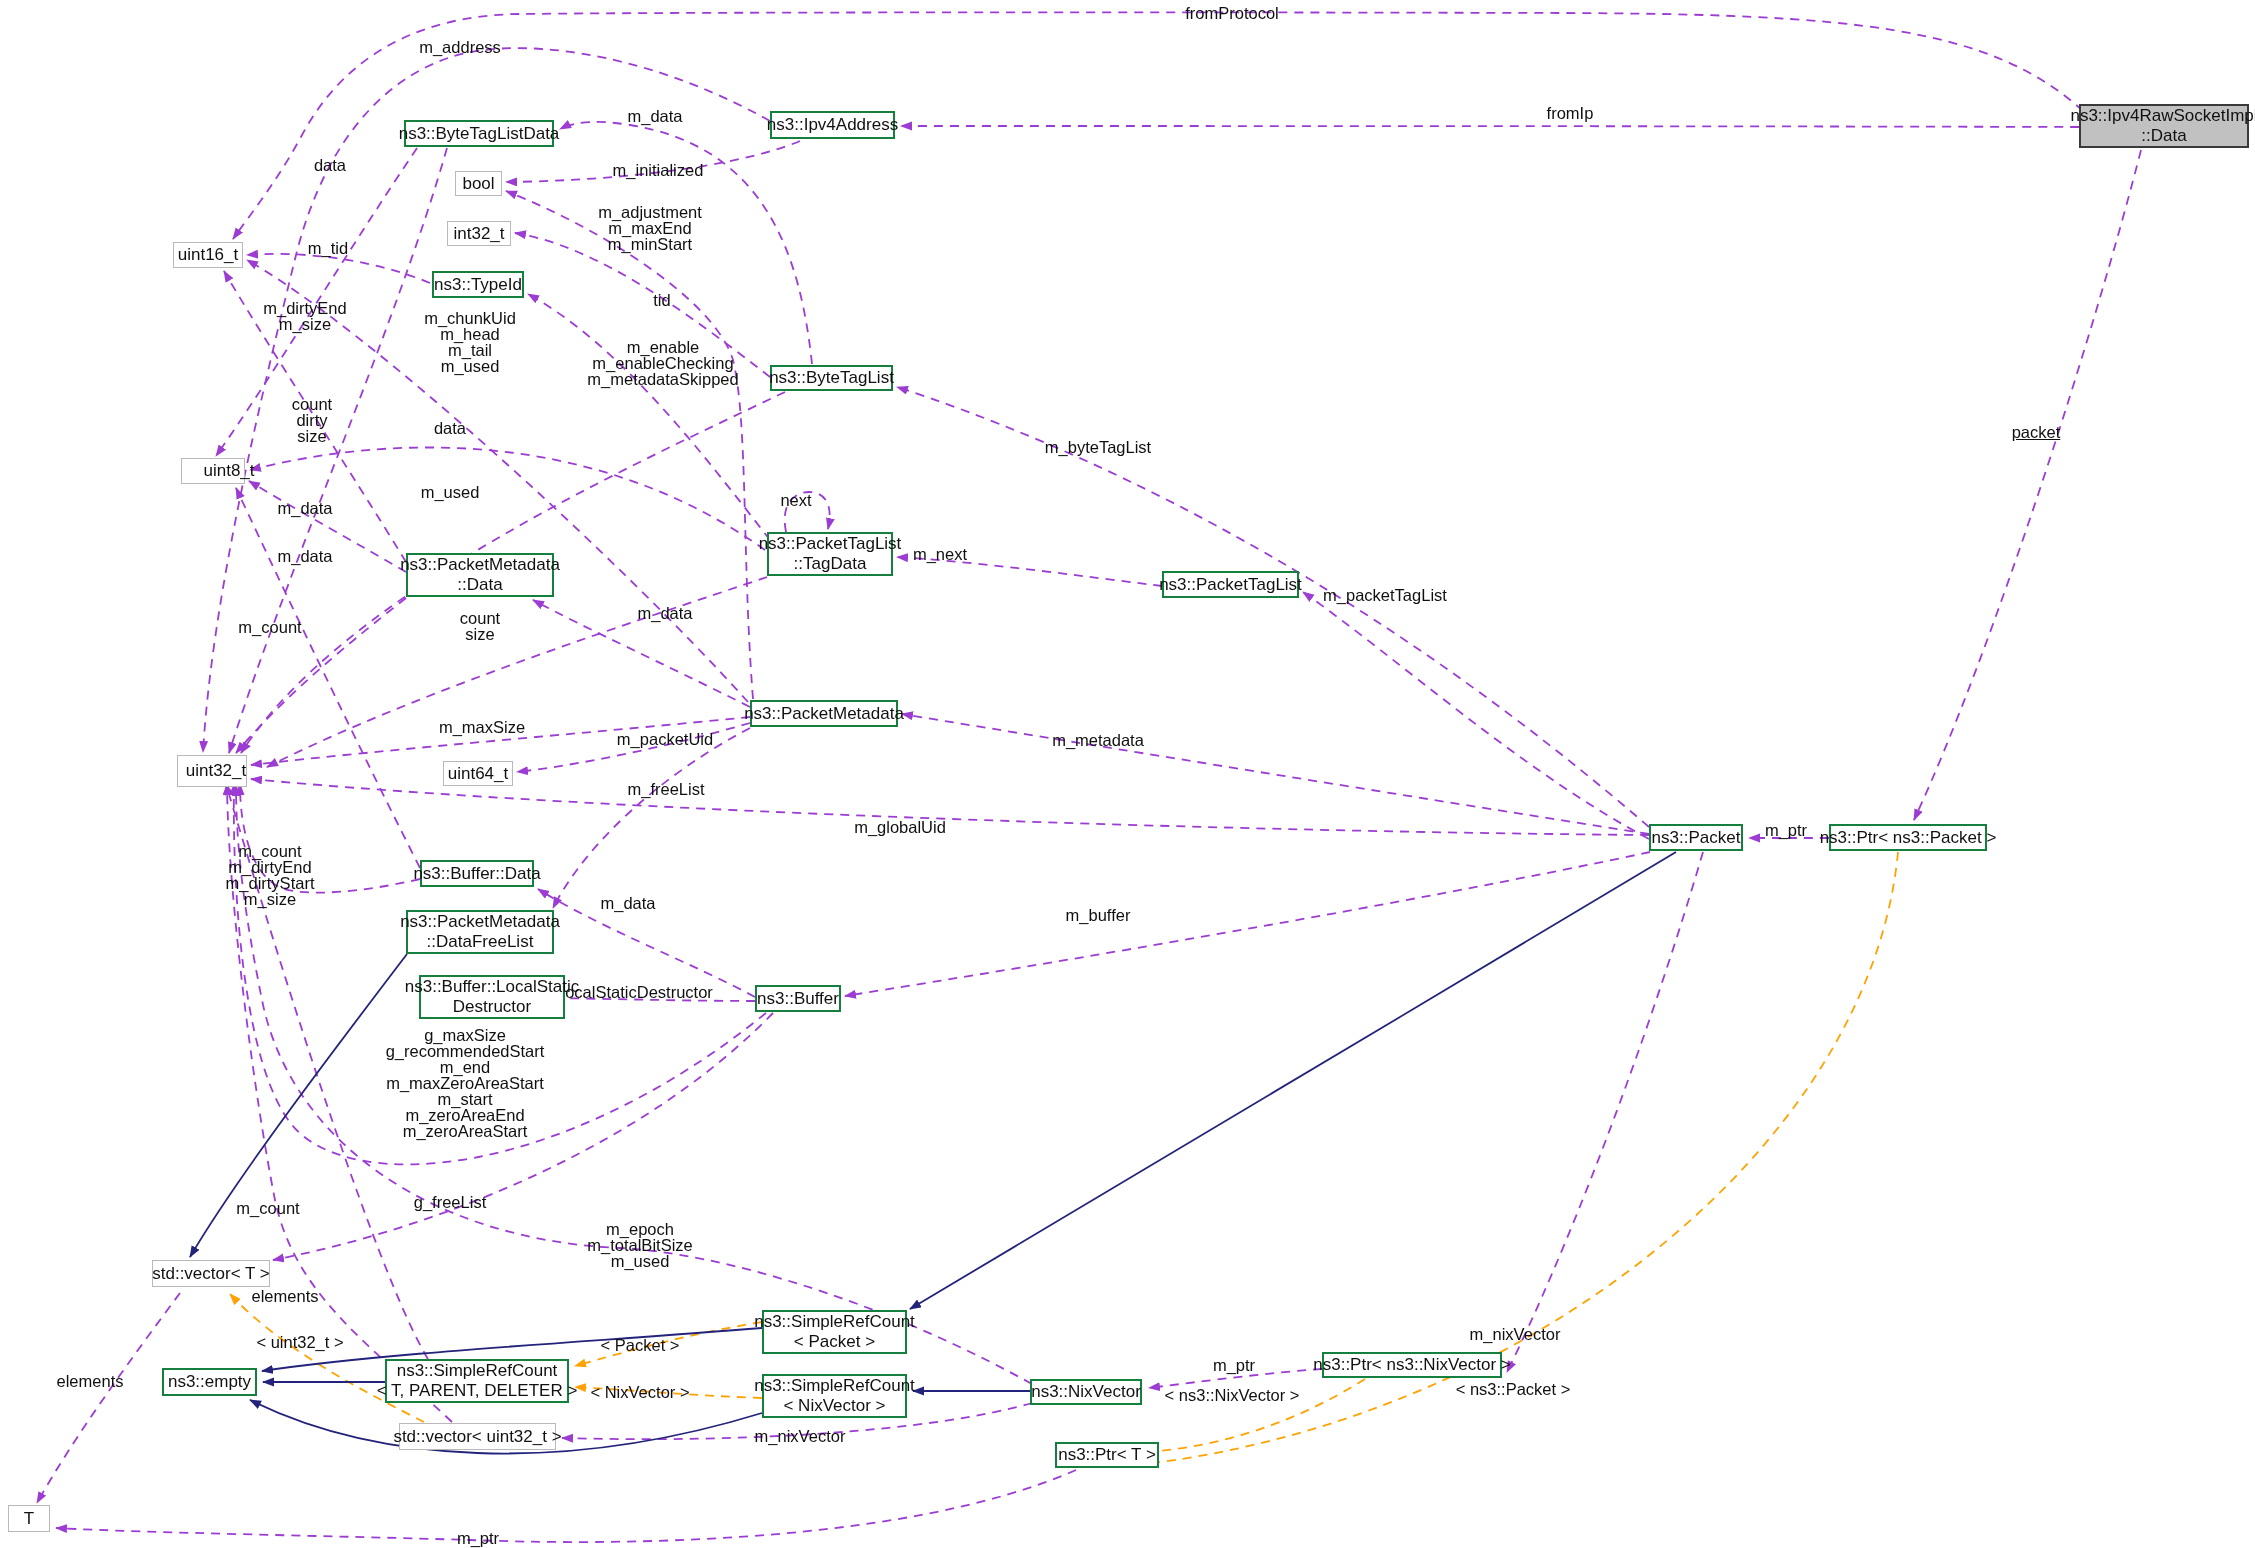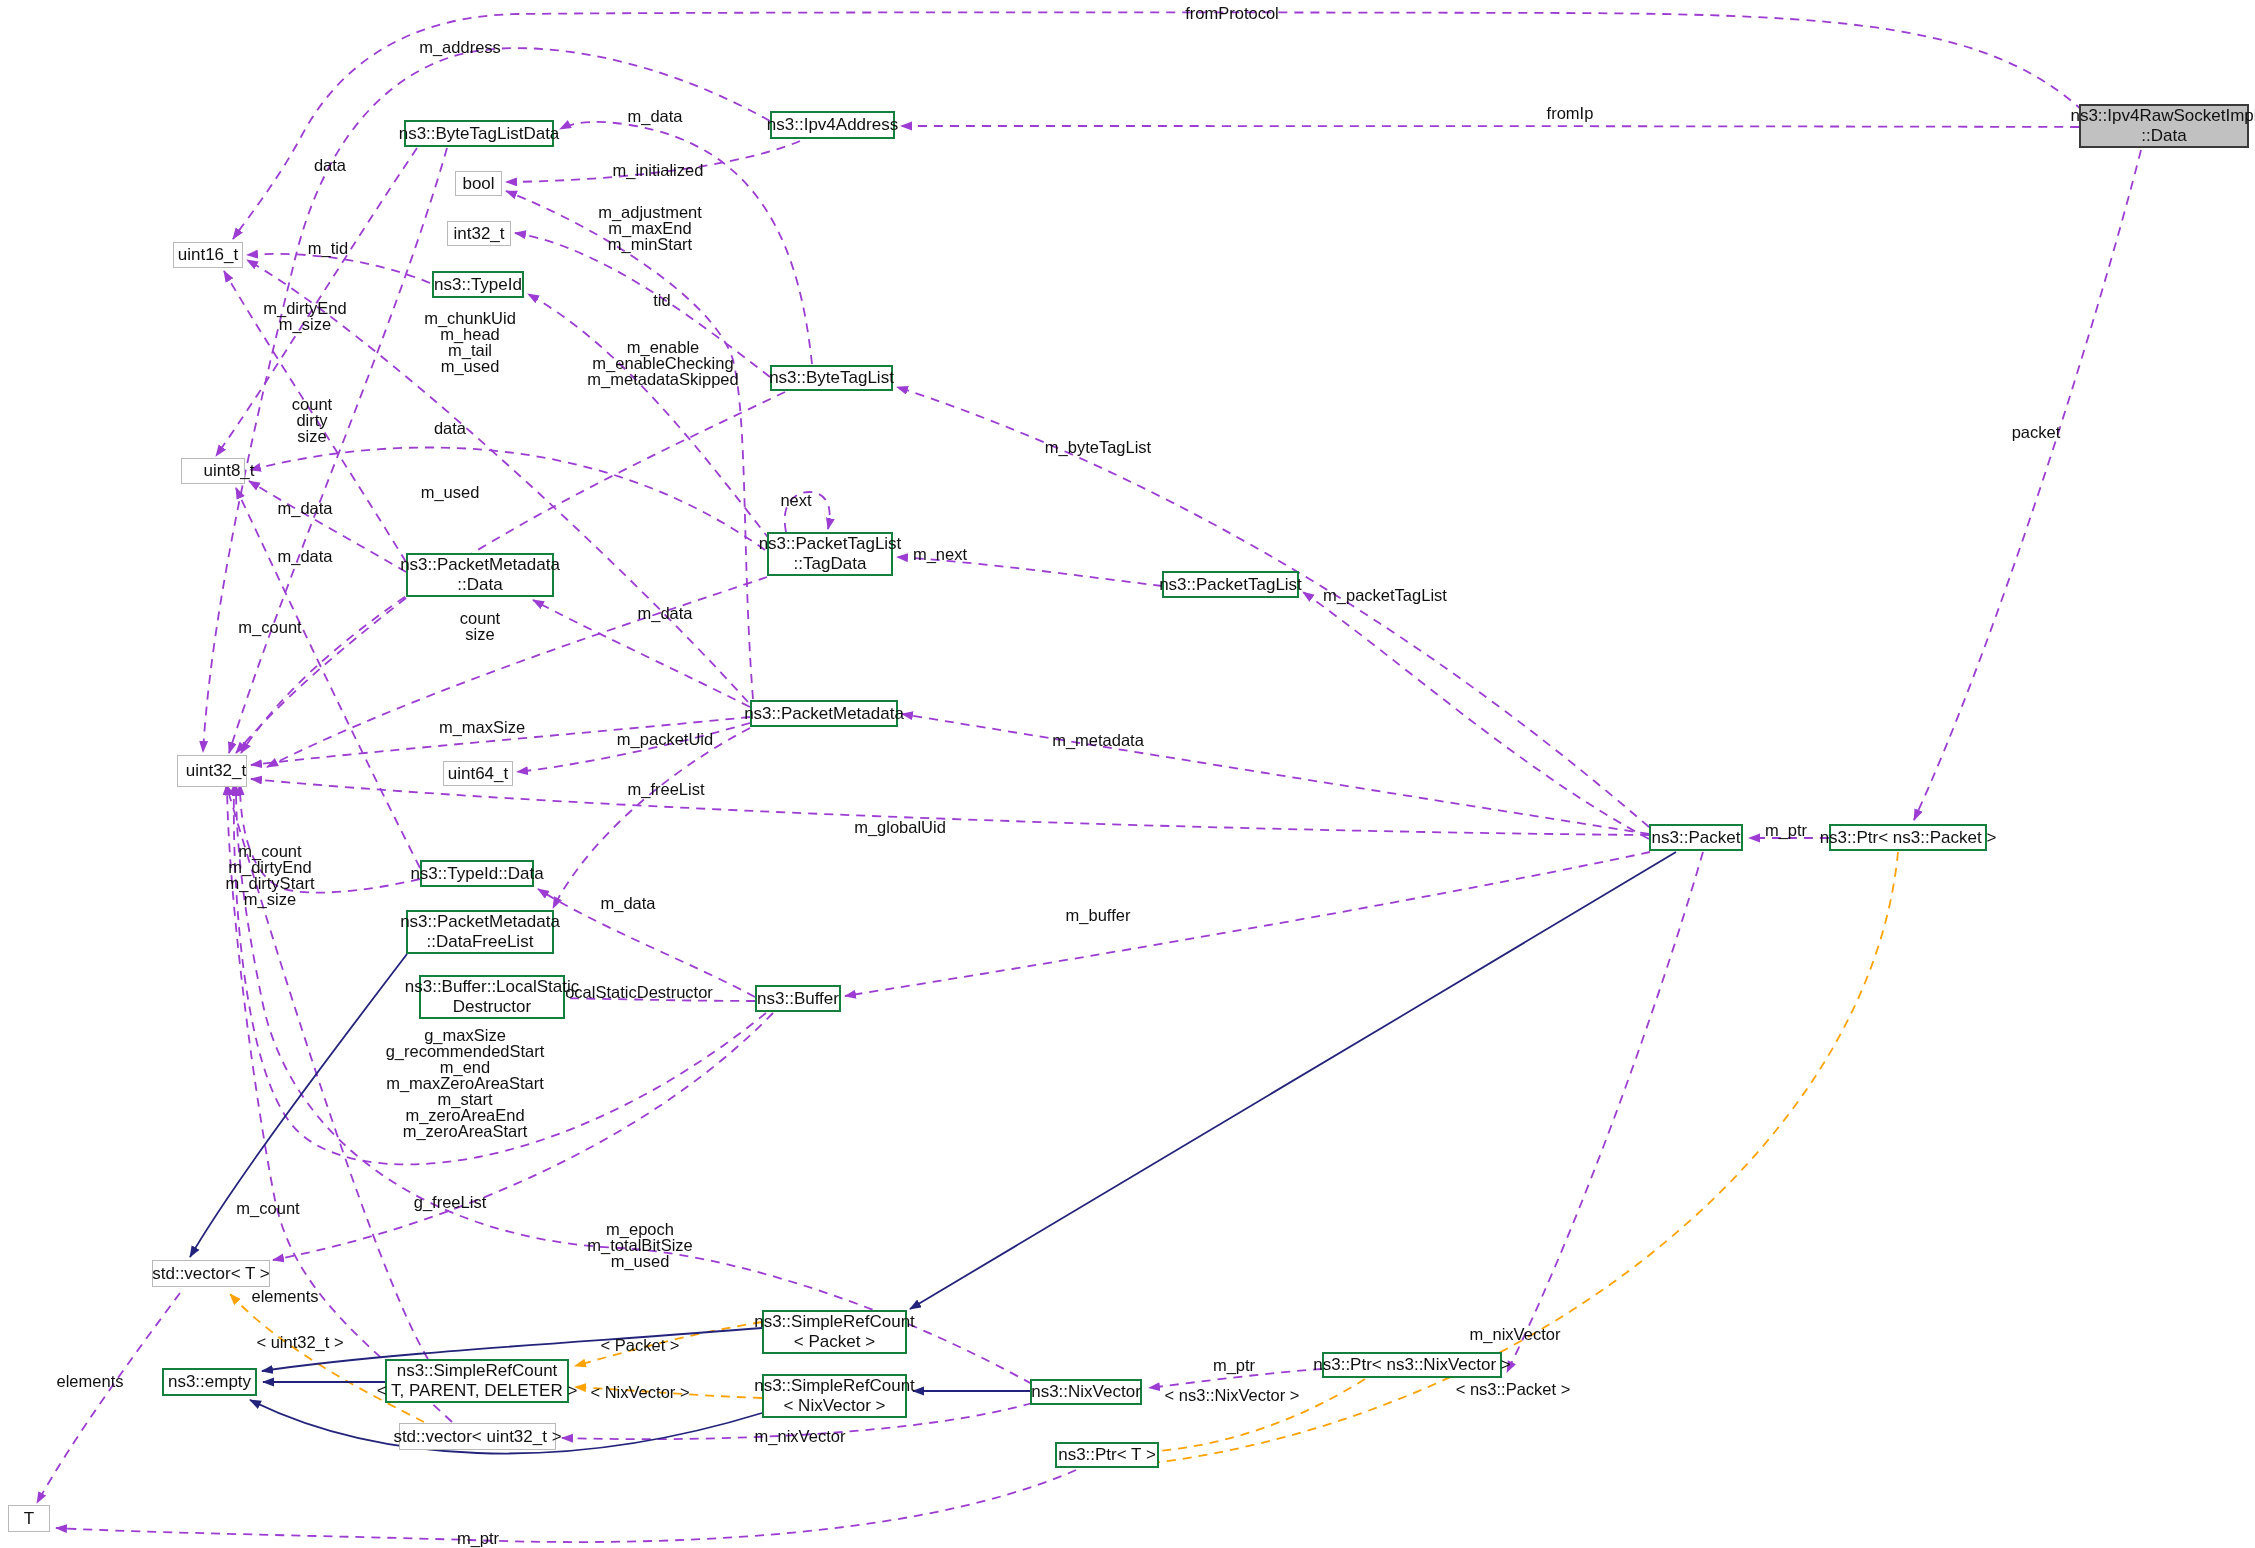--- a/index.html
+++ b/index.html
@@ -136,21 +136,21 @@
     <div class="node class" style="left: 750px; top: 700px; width: 148px; height: 27px;">
       <div>ns3::PacketMetadata</div>
     </div>
     <div class="node builtin" style="left: 177px; top: 755px; width: 70px; height: 32px; padding-left: 8px;">
       <div>uint32_t</div>
     </div>
     <div class="node builtin" style="left: 443px; top: 761px; width: 70px; height: 25px;">
       <div>uint64_t</div>
     </div>
     <div class="node class" style="left: 420px; top: 860px; width: 114px; height: 27px;">
-      <div>ns3::TypeId::Data</div>
+      <div>ns3::Buffer::Data</div>
     </div>
     <div class="node class" style="left: 406px; top: 910px; width: 148px; height: 44px;">
       <div>ns3::PacketMetadata</div>
       <div>::DataFreeList</div>
     </div>
     <div class="node class" style="left: 419px; top: 975px; width: 146px; height: 44px;">
       <div>ns3::Buffer::LocalStatic</div>
       <div>Destructor</div>
     </div>
     <div class="node class" style="left: 755px; top: 985px; width: 86px; height: 27px;">
@@ -194,21 +194,21 @@
     </div>
     <div class="node builtin" style="left: 8px; top: 1505px; width: 42px; height: 27px;">
       <div>T</div>
     </div>
     <div class="elabel" style="left: 1232px; top: 13px;">
       <div>fromProtocol</div>
     </div>
     <div class="elabel" style="left: 1570px; top: 113px;">
       <div>fromIp</div>
     </div>
-    <div class="elabel" style="left: 2036px; top: 432px;">
+    <div class="elabel" style="left: 2036px; top: 432px; text-decoration: underline;">
       <div>packet</div>
     </div>
     <div class="elabel" style="left: 460px; top: 47px;">
       <div>m_address</div>
     </div>
     <div class="elabel" style="left: 655px; top: 116px;">
       <div>m_data</div>
     </div>
     <div class="elabel" style="left: 658px; top: 170px;">
       <div>m_initialized</div>

